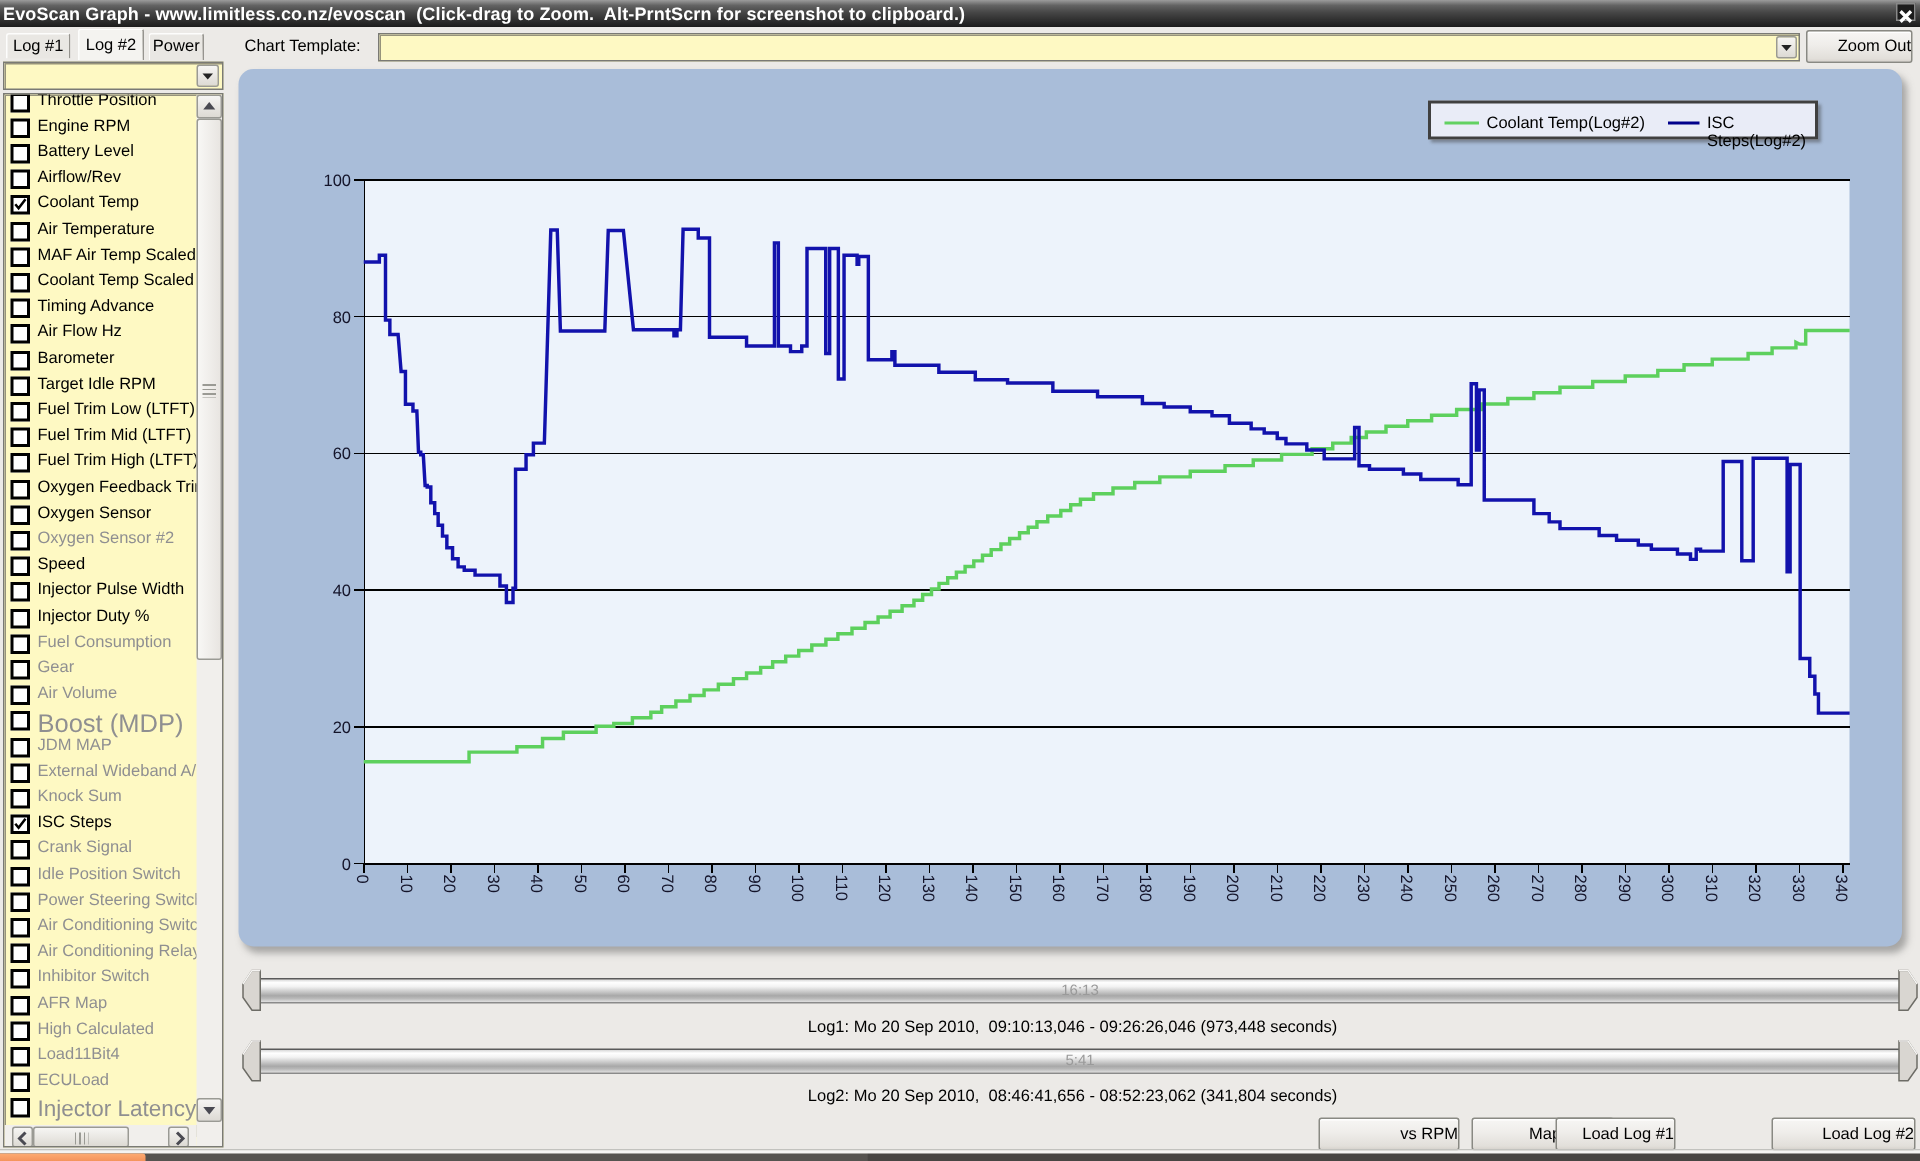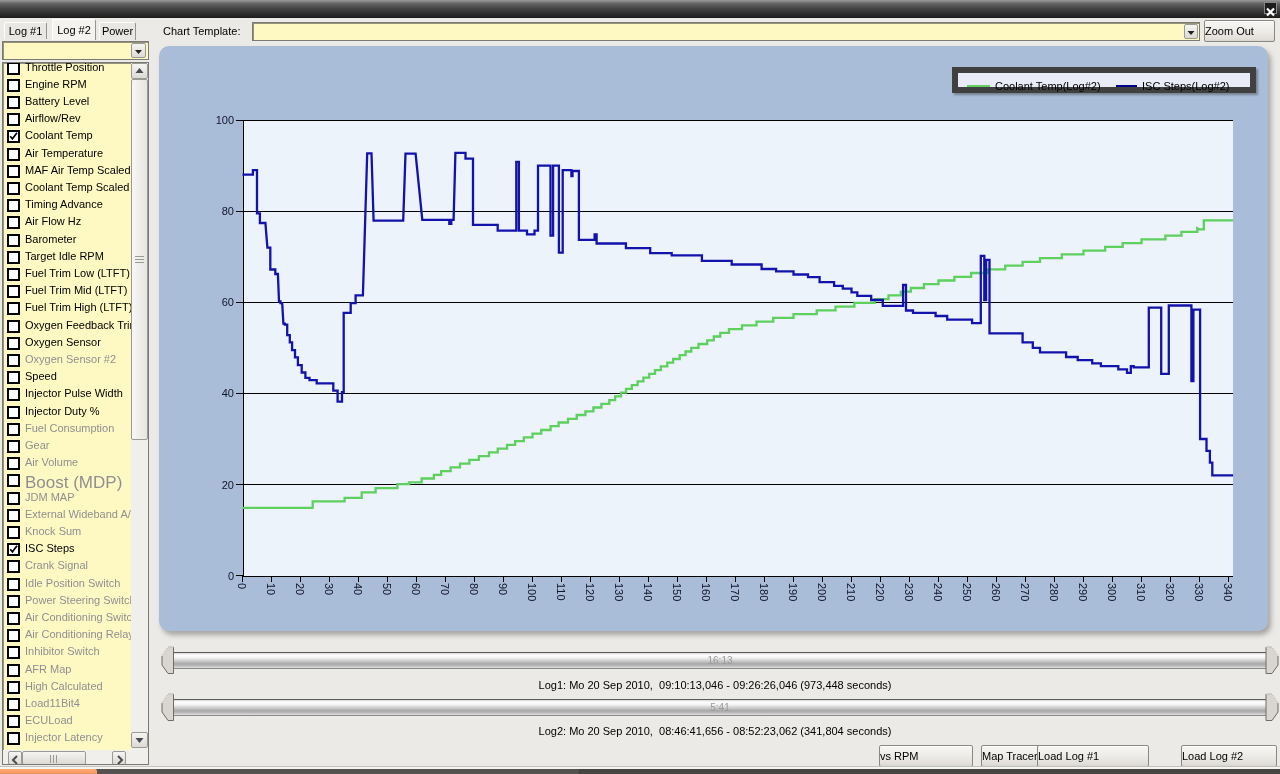--- a/index.html
+++ b/index.html
@@ -1,32 +1,33 @@
 <!DOCTYPE html>
 <html><head><meta charset="utf-8"><style>
 * { margin:0; padding:0; box-sizing:border-box; }
 body { width:1280px; height:774px; position:relative; overflow:hidden;
   background:#eceae7; font-family:"Liberation Sans",sans-serif; }
 .abs { position:absolute; }
 .btn { position:absolute; border:1px solid #898983; border-radius:2px;
   background:linear-gradient(180deg,#f7f6f4 0%,#efedea 45%,#e2dfda 90%,#d8d4ce 100%);
-  box-shadow:inset 0 1px 0 #fff; font-size:11px; color:#000; text-align:left; }
+  box-shadow:inset 0 1px 0 #fff; font-size:11px; color:#000; text-align:right; }
 .sunken { background:#fef9c3; border:1px solid #7a7a75;
   box-shadow:inset 1px 1px 0 rgba(64,64,64,.55); }
 .tab { position:absolute; border-top:1px solid #fdfdfc; border-left:1px solid #fdfdfc;
   border-right:1px solid #96948f; border-bottom:none;
   border-radius:2px 2px 0 0; background:#e9e7e3;
   font-size:11px; text-align:center; }
 .sbbtn { position:absolute; background:linear-gradient(180deg,#f6f5f3,#dddad4);
   border:1px solid #9a9a94; border-radius:2px; }
 </style></head>
 <body>
 
 <div class="abs" style="left:0;top:0;width:1280px;height:18px;
  background:linear-gradient(180deg,#9c9c9c 0%,#636363 20%,#474747 45%,#333 70%,#222 92%,#1b1b1b 100%)">
+ <span style="position:absolute;left:2px;top:2px;font-size:12px;font-weight:bold;color:#fff;letter-spacing:.1px">EvoScan Graph - www.limitless.co.nz/evoscan&nbsp; (Click-drag to Zoom.&nbsp; Alt-PrntScrn for screenshot to clipboard.)</span>
  <span style="position:absolute;left:1264px;top:2px;width:13px;height:12px;background:#1c1c1c;border:1px solid #888"><svg width="11" height="10">
         <path d="M2 1.5 L9 8.5 M9 1.5 L2 8.5" stroke="#fff" stroke-width="2.2"></path>
       </svg></span>
 </div>
 
 <div class="tab" style="left:4px;top:22px;width:43px;height:17px;line-height:17px">Log #1</div>
 <div class="tab" style="left:52px;top:19px;width:44px;height:21px;line-height:20px;background:#f4f3f0;z-index:2">Log #2</div>
 <div class="tab" style="left:99px;top:22px;width:37px;height:18px;line-height:17px">Power</div>
 
 <div class="abs sunken" style="left:2px;top:41px;width:147px;height:19px"></div>
@@ -205,21 +206,21 @@
       <div style="position:absolute;left:0;top:636.4px;width:146px;height:17px">
         <span style="position:absolute;left:4px;top:2px;width:13px;height:13px;background:#fff;border:2px solid #000"></span>
         <span style="position:absolute;left:22px;top:1px;font-size:11px;color:#8f8f91;white-space:nowrap">Load11Bit4</span>
       </div>
       <div style="position:absolute;left:0;top:653.6px;width:146px;height:17px">
         <span style="position:absolute;left:4px;top:2px;width:13px;height:13px;background:#fff;border:2px solid #000"></span>
         <span style="position:absolute;left:22px;top:1px;font-size:11px;color:#8f8f91;white-space:nowrap">ECULoad</span>
       </div>
       <div style="position:absolute;left:0;top:670.8px;width:146px;height:17px">
         <span style="position:absolute;left:4px;top:2px;width:13px;height:13px;background:#fff;border:2px solid #000"></span>
-        <span style="position:absolute;left:22px;top:1px;font-size:11px;color:#8f8f91;white-space:nowrap">Injector Latency</span>
+        <span style="position:absolute;left:22px;top:1px;font-size:15px;color:#8f8f91;white-space:nowrap">Injector Latency</span>
       </div>
       <div style="position:absolute;left:0;top:688.0px;width:146px;height:17px">
         <span style="position:absolute;left:4px;top:2px;width:13px;height:13px;background:#fff;border:2px solid #000"></span>
         <span style="position:absolute;left:22px;top:1px;font-size:11px;color:#8f8f91;white-space:nowrap">Load MUT 2Byte Mode</span>
       </div>
     </div>
 
  <div style="position:absolute;left:128px;top:0;width:17px;height:701px;background:#f1efec"></div>
  <div class="sbbtn" style="left:128px;top:0px;width:17px;height:16px">
    <svg width="15" height="14">
@@ -341,22 +342,22 @@
       <text x="1108.0" y="583" font-size="11" fill="#14142a" transform="rotate(90 1108.0 583)">300</text>
       <text x="1137.0" y="583" font-size="11" fill="#14142a" transform="rotate(90 1137.0 583)">310</text>
       <text x="1166.0" y="583" font-size="11" fill="#14142a" transform="rotate(90 1166.0 583)">320</text>
       <text x="1195.0" y="583" font-size="11" fill="#14142a" transform="rotate(90 1195.0 583)">330</text>
       <text x="1224.0" y="583" font-size="11" fill="#14142a" transform="rotate(90 1224.0 583)">340</text>
     </g>
 <path d="M242.5 507.8 L312.7 507.8 L312.7 501.4 L344.6 501.4 L344.6 497.8 L361.7 497.8 L361.7 492.3 L375.6 492.3 L375.6 488.2 L397.4 488.2 L397.4 484.1 L409.2 484.1 L409.2 482.3 L421.6 482.3 L421.6 478.5 L433.9 478.5 L433.9 474.8 L441.1 474.8 L441.1 471.1 L450.6 471.1 L450.6 467.3 L460.0 467.3 L460.0 463.6 L469.4 463.6 L469.4 459.9 L478.9 459.9 L478.9 456.1 L489.0 456.1 L489.0 452.4 L497.7 452.4 L497.7 448.7 L507.1 448.7 L507.1 444.9 L515.1 444.9 L515.1 441.2 L523.8 441.2 L523.8 437.4 L532.5 437.4 L532.5 433.7 L541.2 433.7 L541.2 430.0 L550.6 430.0 L550.6 426.2 L558.6 426.2 L558.6 422.5 L568.0 422.5 L568.0 418.8 L576.7 418.8 L576.7 415.0 L585.4 415.0 L585.4 411.3 L593.4 411.3 L593.4 407.5 L601.4 407.5 L601.4 403.8 L609.3 403.8 L609.3 400.1 L615.1 400.1 L615.1 396.3 L621.0 396.3 L621.0 392.6 L626.0 392.6 L626.0 388.9 L631.8 388.9 L631.8 385.1 L637.6 385.1 L637.6 381.4 L643.4 381.4 L643.4 377.7 L649.2 377.7 L649.2 373.9 L655.0 373.9 L655.0 370.2 L660.8 370.2 L660.8 366.4 L667.3 366.4 L667.3 362.7 L673.1 362.7 L673.1 359.0 L679.7 359.0 L679.7 355.2 L685.5 355.2 L685.5 351.5 L691.3 351.5 L691.3 347.8 L698.5 347.8 L698.5 344.0 L707.2 344.0 L707.2 340.3 L713.8 340.3 L713.8 336.5 L720.3 336.5 L720.3 332.8 L729.0 332.8 L729.0 329.1 L742.0 329.1 L742.0 325.3 L756.5 325.3 L756.5 321.6 L773.2 321.6 L773.2 317.9 L793.5 317.9 L793.5 314.1 L816.7 314.1 L816.7 310.4 L835.5 310.4 L835.5 306.7 L854.4 306.7 L854.4 302.9 L874.7 302.9 L874.7 299.2 L888.5 299.2 L888.5 295.4 L900.8 295.4 L900.8 291.7 L910.9 291.7 L910.9 288.0 L924.0 288.0 L924.0 284.2 L938.5 284.2 L938.5 280.5 L954.4 280.5 L954.4 276.8 L971.1 276.8 L971.1 273.0 L987.8 273.0 L987.8 269.3 L1005.2 269.3 L1005.2 265.6 L1022.6 265.6 L1022.6 261.8 L1040.0 261.8 L1040.0 258.1 L1061.8 258.1 L1061.8 254.3 L1083.5 254.3 L1083.5 250.6 L1105.2 250.6 L1105.2 246.9 L1122.7 246.9 L1122.7 243.1 L1141.5 243.1 L1141.5 239.4 L1165.4 239.4 L1165.4 235.7 L1181.4 235.7 L1181.4 231.9 L1197.3 231.9 L1197.3 228.2 L1199.5 229.4 L1203.8 229.4 L1203.8 220.3 L1233.1 220.3" fill="none" stroke="#5dd05d" stroke-width="2.3"></path>
 <path d="M242.5 174.7 L252.9 174.7 L252.9 170.1 L257.0 170.1 L257.0 213.4 L259.9 213.4 L259.9 223.0 L265.4 223.0 L267.4 247.6 L270.3 247.6 L270.3 269.5 L275.3 269.5 L275.3 274.0 L277.9 274.0 L279.0 301.4 L280.5 301.4 L280.5 303.2 L282.2 303.2 L283.4 323.7 L284.8 323.7 L284.8 324.6 L287.2 324.6 L287.2 335.1 L289.8 335.1 L289.8 342.4 L292.1 342.4 L292.1 350.1 L295.0 350.1 L295.0 357.4 L297.9 357.4 L297.9 365.2 L301.7 365.2 L301.7 372.5 L305.4 372.5 L305.4 377.9 L309.5 377.9 L309.5 380.2 L316.7 380.2 L316.7 383.4 L333.3 383.4 L333.3 390.7 L337.6 390.7 L337.6 401.6 L342.0 401.6 L342.0 392.1 L343.7 392.1 L343.7 312.8 L350.7 312.8 L350.7 303.2 L355.6 303.2 L355.6 295.4 L362.9 295.4 L367.2 153.3 L371.5 153.3 L373.6 220.7 L403.2 220.7 L405.5 153.7 L415.6 153.7 L422.3 219.8 L449.3 219.8 L449.3 223.9 L451.3 223.9 L451.3 219.8 L453.6 219.8 L455.4 152.8 L465.5 152.8 L465.5 158.7 L473.0 158.7 L473.0 224.8 L497.7 224.8 L497.7 230.7 L516.3 230.7 L516.3 161.9 L518.9 161.9 L518.9 230.7 L527.0 230.7 L527.0 234.4 L534.5 234.4 L534.5 230.7 L538.0 230.7 L538.0 165.6 L550.5 165.6 L550.5 235.7 L553.1 235.7 L553.1 165.6 L558.9 165.6 L558.9 252.6 L562.7 252.6 L562.7 170.1 L571.4 170.1 L571.4 176.1 L572.5 176.1 L572.5 171.0 L578.9 171.0 L578.9 239.8 L594.6 239.8 L594.6 234.4 L596.6 234.4 L596.6 243.5 L625.9 243.5 L625.9 248.1 L650.2 248.1 L650.2 253.1 L671.7 253.1 L671.7 255.3 L701.9 255.3 L701.9 260.8 L731.7 260.8 L731.7 264.5 L761.6 264.5 L761.6 269.0 L776.1 269.0 L776.1 271.3 L793.5 271.3 L793.5 274.5 L808.0 274.5 L808.0 277.2 L819.6 277.2 L819.6 282.2 L834.1 282.2 L834.1 285.9 L842.8 285.9 L842.8 288.6 L851.5 288.6 L851.5 292.3 L857.3 292.3 L857.3 295.9 L871.2 295.9 L871.2 300.0 L882.8 300.0 L882.8 305.9 L903.1 305.9 L903.1 285.0 L906.0 285.0 L906.0 310.5 L913.0 310.5 L913.0 312.8 L935.6 312.8 L935.6 316.0 L947.2 316.0 L947.2 319.6 L972.1 319.6 L972.1 323.2 L980.8 323.2 L980.8 255.8 L984.3 255.8 L984.3 300.0 L986.1 300.0 L986.1 259.9 L989.5 259.9 L989.5 333.3 L1022.6 333.3 L1022.6 342.4 L1032.8 342.4 L1032.8 347.9 L1040.0 347.9 L1040.0 352.4 L1066.1 352.4 L1066.1 357.0 L1077.7 357.0 L1077.7 360.2 L1092.2 360.2 L1092.2 363.3 L1100.9 363.3 L1100.9 366.1 L1118.3 366.1 L1118.3 369.3 L1127.0 369.3 L1127.0 372.9 L1130.8 372.9 L1130.8 366.1 L1133.7 366.1 L1133.7 367.4 L1148.8 367.4 L1148.8 307.7 L1161.2 307.7 L1161.2 373.8 L1168.8 373.8 L1168.8 305.5 L1191.4 305.5 L1191.4 381.1 L1193.4 381.1 L1193.4 309.6 L1200.1 309.6 L1200.1 439.0 L1206.5 439.0 L1206.5 450.8 L1209.9 450.8 L1209.9 462.7 L1212.3 462.7 L1212.3 475.4 L1233.1 475.4" fill="none" stroke="#1212ac" stroke-width="2.3"></path>
 </svg>
 
-<div class="abs" style="left:952px;top:67px;width:304px;height:26px;background:#e9ecf7;
- border:6px solid #404040;box-shadow:2px 2px 2px rgba(60,60,60,.45)">
+<div class="abs" style="left:952px;top:67px;width:260px;height:26px;background:#e9ecf7;
+ border:2px solid #404040;box-shadow:2px 2px 2px rgba(60,60,60,.45)">
  <div style="position:absolute;left:9px;top:12px;width:23px;height:2px;background:#62d162"></div>
  <span style="position:absolute;left:37px;top:7px;font-size:11px">Coolant Temp(Log#2)</span>
  <div style="position:absolute;left:158px;top:12px;width:21px;height:2px;background:#00008c"></div>
  <span style="position:absolute;left:184px;top:7px;font-size:11px">ISC Steps(Log#2)</span>
 </div>
 
 <div class="abs" style="left:174px;top:652px;width:1092px;height:17px;
  border-top:1px solid #5a5a5a;border-bottom:1px solid #8a8a8a;
  background:linear-gradient(180deg,#d8d8d8 0%,#ffffff 14%,#f2f2f2 32%,#a8a8a8 72%,#b8b8b8 84%,#e0e0e0 100%)">
  <div style="position:absolute;left:0;right:0;top:2px;text-align:center;font-size:10px;color:#9a9a9a">16:13</div>
@@ -382,19 +383,19 @@
 <svg class="abs" width="16" height="30" style="left:1264px;top:693px">
     <polygon points="2,1 8,1 14,10 14,19 8,27.5 2,27.5" fill="#d9d6d1" stroke="#6d6c66" stroke-width="1"></polygon>
     <path d="M2 1 L8 1 L14 10" fill="none" stroke="#f5f4f2" stroke-width="1"></path>
   </svg>
 
 <div class="abs" style="left:160px;top:679px;width:1110px;text-align:center;font-size:11px;color:#000">Log1: Mo 20 Sep 2010,&nbsp; 09:10:13,046 - 09:26:26,046 (973,448 seconds)</div>
 <div class="abs" style="left:160px;top:725px;width:1110px;text-align:center;font-size:11px;color:#000">Log2: Mo 20 Sep 2010,&nbsp; 08:46:41,656 - 08:52:23,062 (341,804 seconds)</div>
 
 <div class="btn" style="left:879px;top:745px;width:94px;height:22px;line-height:21px">vs RPM</div>
 <div class="btn" style="left:981px;top:745px;width:95px;height:22px;line-height:21px">Map Tracer</div>
-<div class="btn" style="left:1037px;top:745px;width:112px;height:22px;line-height:21px">Load Log #1</div>
+<div class="btn" style="left:1037px;top:745px;width:80px;height:22px;line-height:21px">Load Log #1</div>
 <div class="btn" style="left:1181px;top:745px;width:96px;height:22px;line-height:21px">Load Log #2</div>
 
 <div class="abs" style="left:0;top:766px;width:1280px;height:1px;background:#c2c2be"></div>
 <div class="abs" style="left:0;top:767px;width:1280px;height:2px;background:#f4f4f2"></div>
 <div class="abs" style="left:0;top:769px;width:1280px;height:5px;background:linear-gradient(90deg,#55534f 0px,#55534f 578px,#474542 579px,#474542 100%)"></div>
 <div class="abs" style="left:0;top:769px;width:97px;height:5px;background:linear-gradient(180deg,#fdab72,#f4945c);border-radius:0 2px 0 0"></div>
 
 </body></html>

